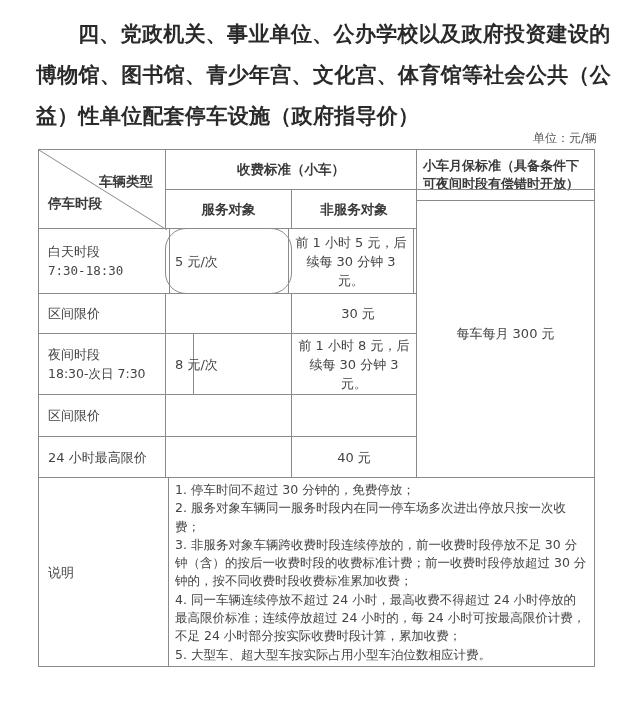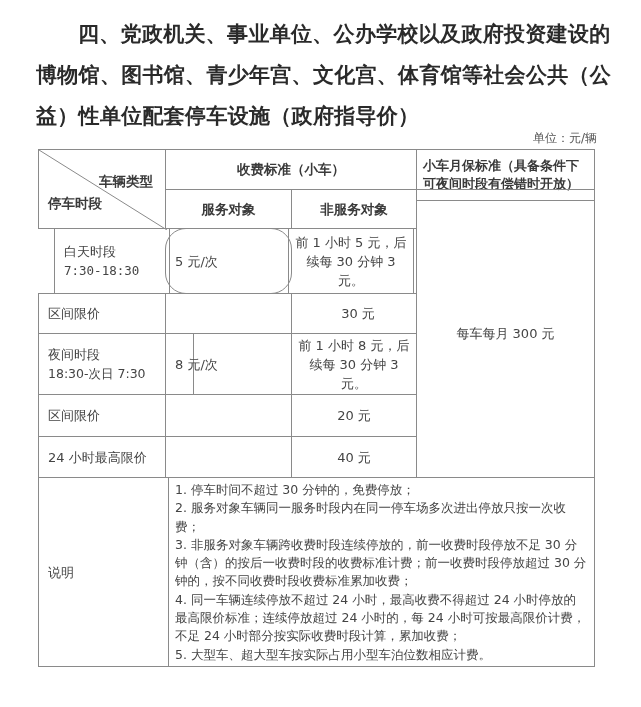--- a/index.html
+++ b/index.html
@@ -94,21 +94,21 @@
   <div class="cell center head" style="left:127px;top:40px;width:127px;height:40px;">
     <span>服务对象</span>
   </div>
   <div class="cell center head" style="left:253px;top:40px;width:126px;height:40px;">
     <span>非服务对象</span>
   </div>
   <div class="cell head" style="left:378px;top:0;width:179px;height:52px;padding:16px 6px;line-height:18px;font-size:13px;">
     <span>小车月保标准（具备条件下可夜间时段有偿错时开放）</span>
   </div>
 
-  <div class="cell left" style="left:16px;top:79px;width:116px;height:66px;flex-direction:column;align-items:flex-start;justify-content:center;">
+  <div class="cell left" style="left:0;top:79px;width:132px;height:66px;flex-direction:column;align-items:flex-start;justify-content:center;">
     <span>白天时段</span>
     <span style="font-family:'DejaVu Sans Mono',monospace;font-size:12.5px;">7:30-18:30</span>
   </div>
   <div class="cell left" style="left:127px;top:79px;width:127px;height:66px;border-radius:21px;">
     <span>5 元/次</span>
   </div>
   <div class="cell center" style="left:250px;top:79px;width:126px;height:66px;padding:0 6px;">
     <span>前 1 小时 5 元，后续每 30 分钟 3 元。</span>
   </div>
 
@@ -128,23 +128,20 @@
     <span>8 元/次</span>
   </div>
   <div class="cell center" style="left:253px;top:184px;width:126px;height:62px;padding:0 6px;">
     <span>前 1 小时 8 元，后续每 30 分钟 3 元。</span>
   </div>
 
   <div class="cell left" style="left:0;top:245px;width:128px;height:43px;">
     <span>区间限价</span>
   </div>
   <div class="cell" style="left:127px;top:245px;width:127px;height:43px;"></div>
-  <div class="cell center" style="left:253px;top:245px;width:126px;height:43px;">
-    <span>20 元</span>
-  </div>
 
   <div class="cell left" style="left:0;top:287px;width:128px;height:42px;">
     <span>24 小时最高限价</span>
   </div>
   <div class="cell" style="left:127px;top:287px;width:127px;height:42px;"></div>
   <div class="cell center" style="left:253px;top:287px;width:126px;height:42px;">
     <span>40 元</span>
   </div>
 
   <div class="cell center" style="left:378px;top:40px;width:179px;height:289px;">

